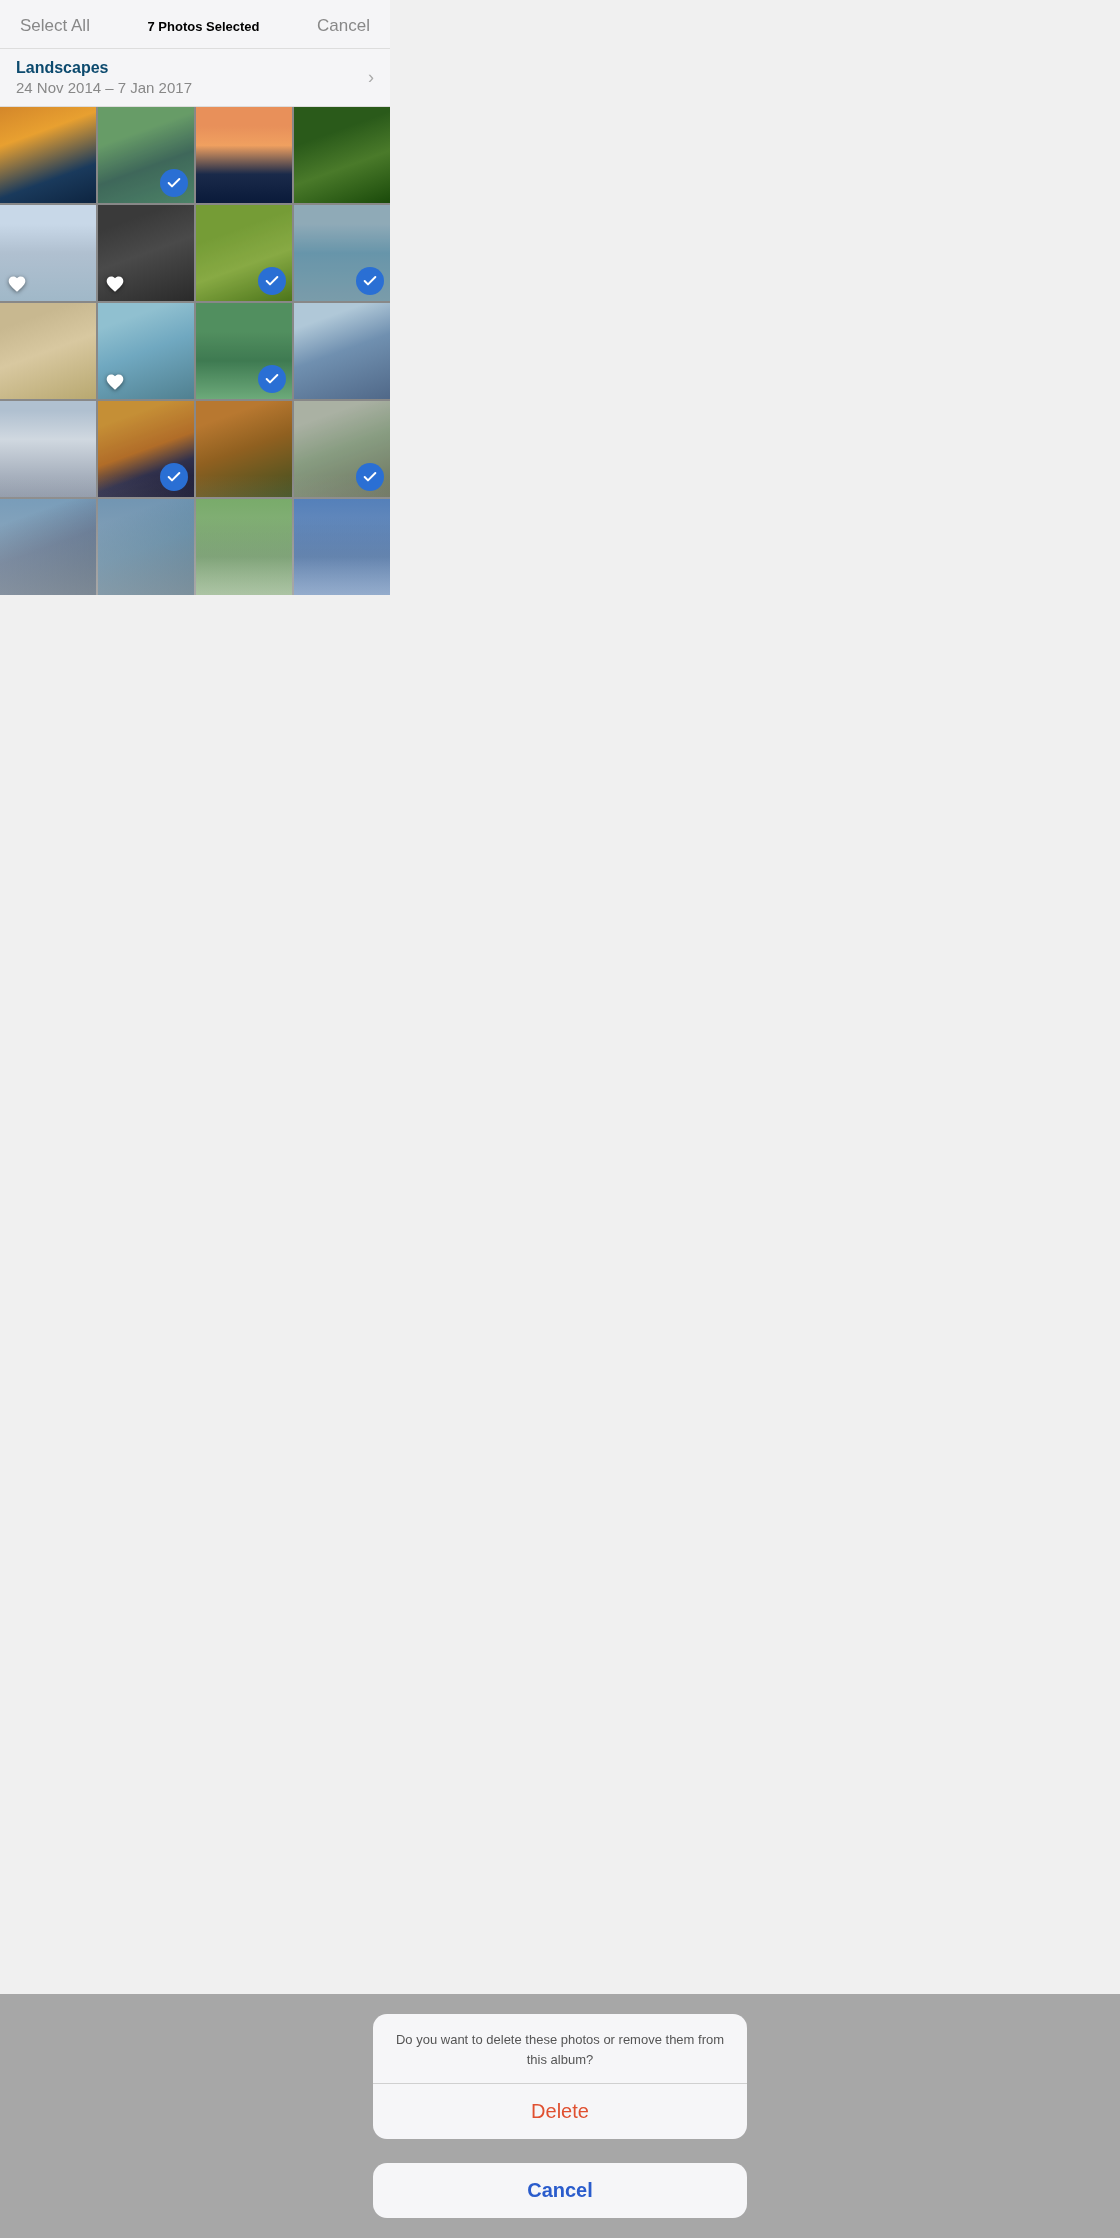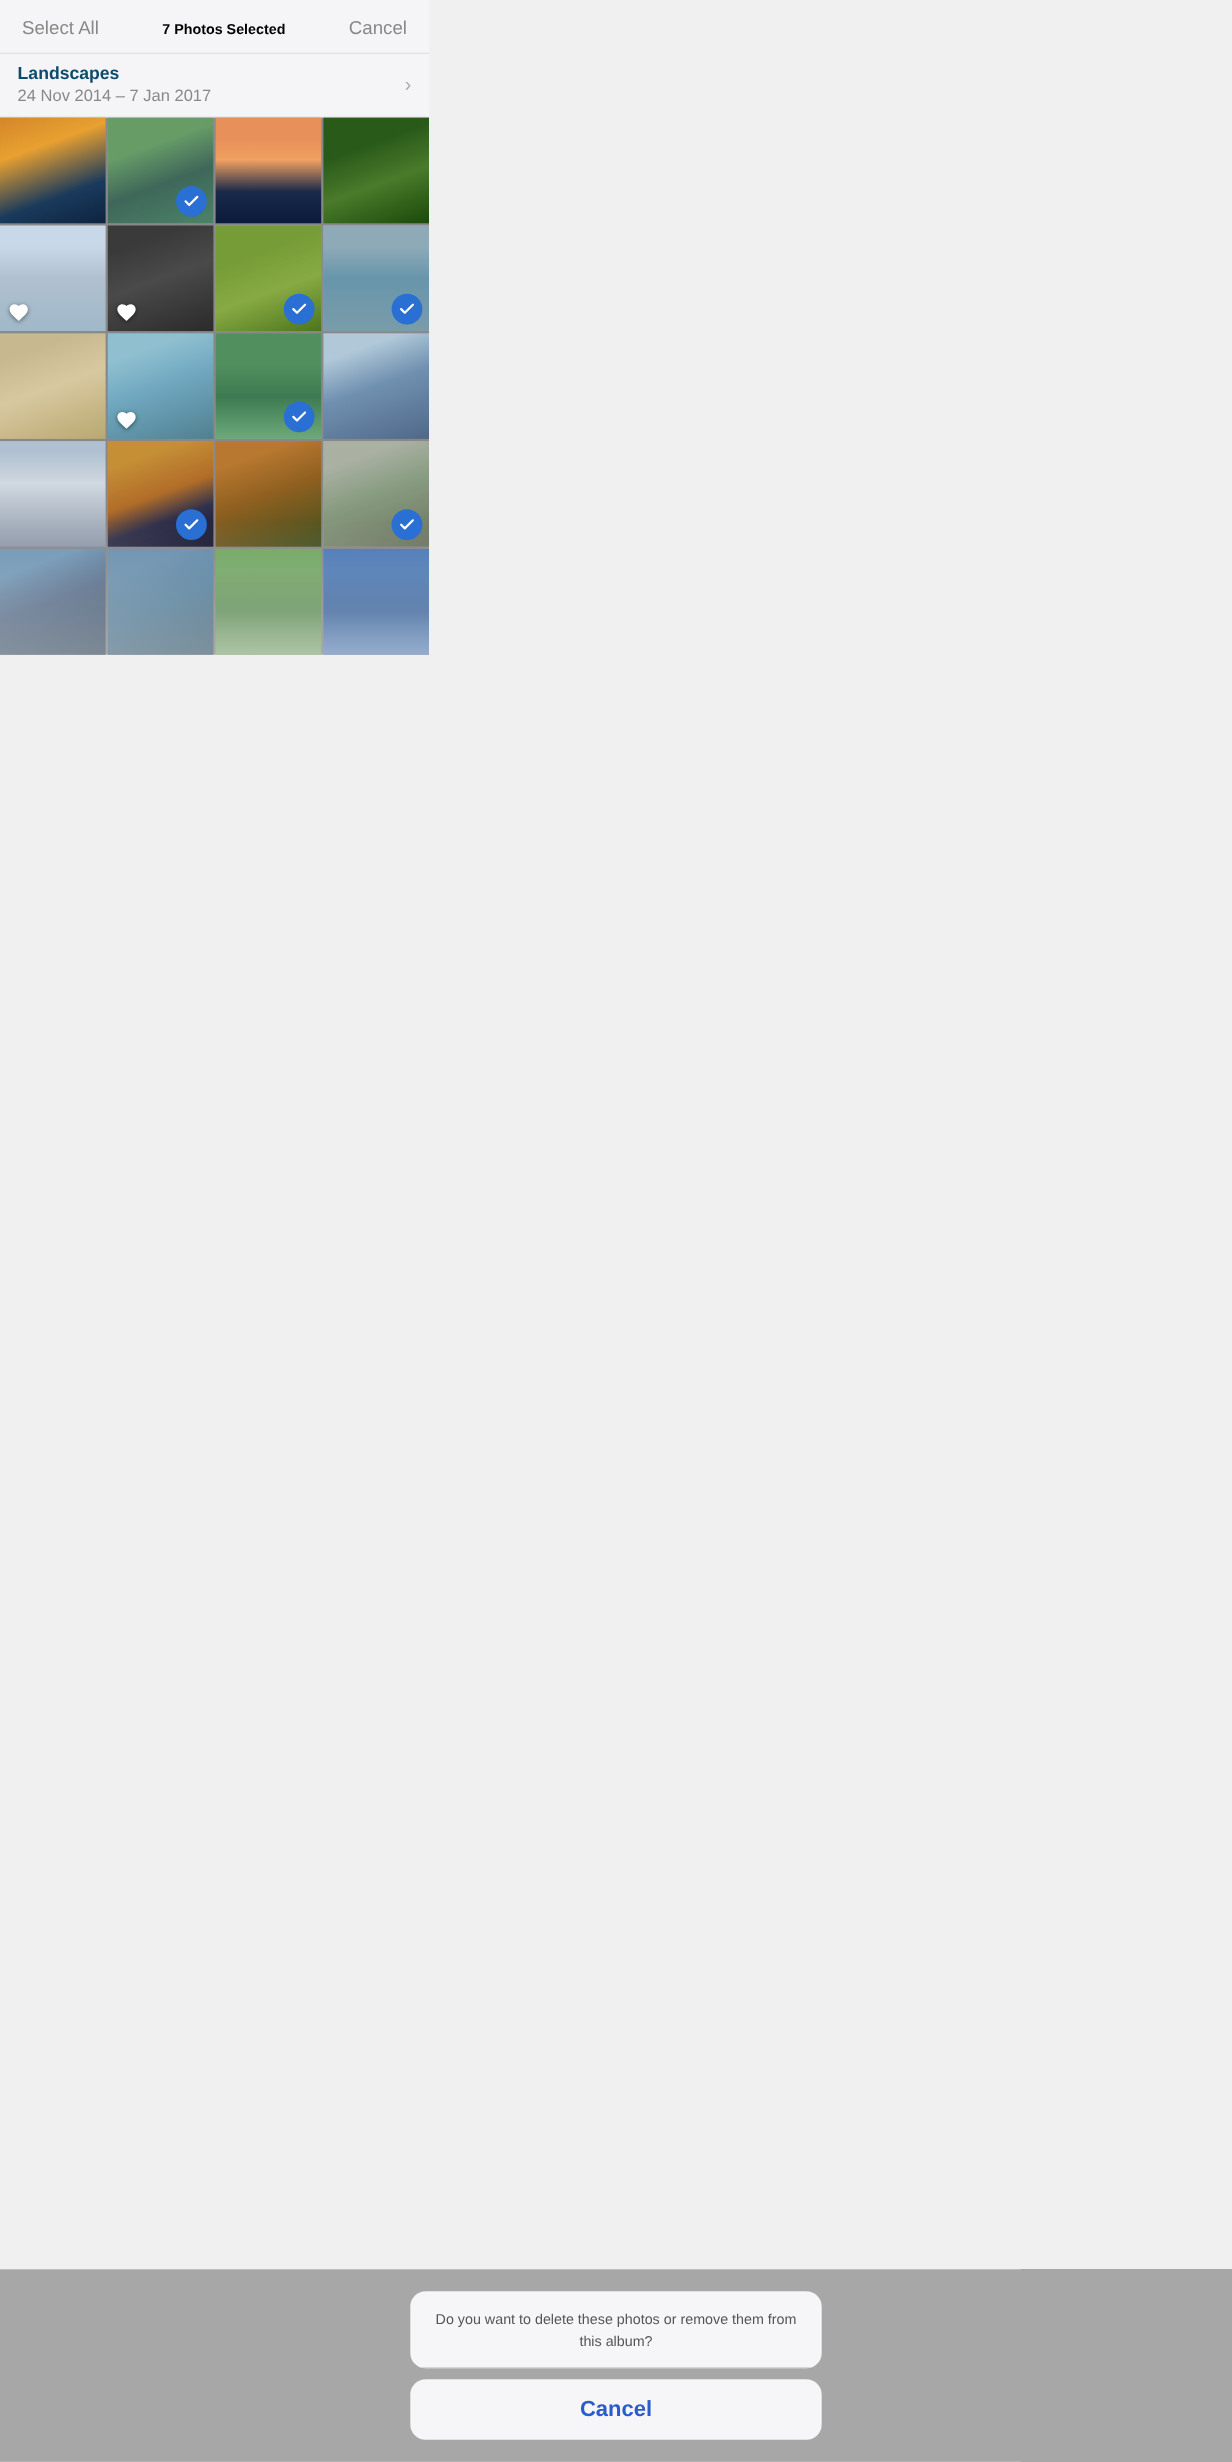--- a/index.html
+++ b/index.html
@@ -158,21 +158,21 @@
     
     .overlay {
       position: fixed;
       bottom: 0;
       left: 0;
       right: 0;
       display: flex;
       flex-direction: column;
       align-items: center;
       padding: 0 8px 20px;
-      gap: 10px;
+      gap: 24px;
       background: rgba(0,0,0,0.3);
       padding-top: 20px;
     }
 
     .action-sheet {
       width: 100%;
       max-width: 374px;
       background: rgba(248,248,250,0.97);
       border-radius: 14px;
       overflow: hidden;
@@ -356,17 +356,18 @@
       <div class="photo-cell photo-18"></div>
       <div class="photo-cell photo-19"></div>
       <div class="photo-cell photo-20"></div>
     </div>
   <div class="grid-dim-overlay"></div>
 </div>
 
 <div class="overlay">
   <div class="action-sheet">
     <div class="action-sheet-message">Do you want to delete these photos or remove them from this album?</div>
+    <button class="action-sheet-btn btn-delete">Delete</button>
   </div>
   <div class="cancel-sheet">
     <button class="action-sheet-btn btn-cancel">Cancel</button>
   </div>
 </div>
 
 </body></html>

